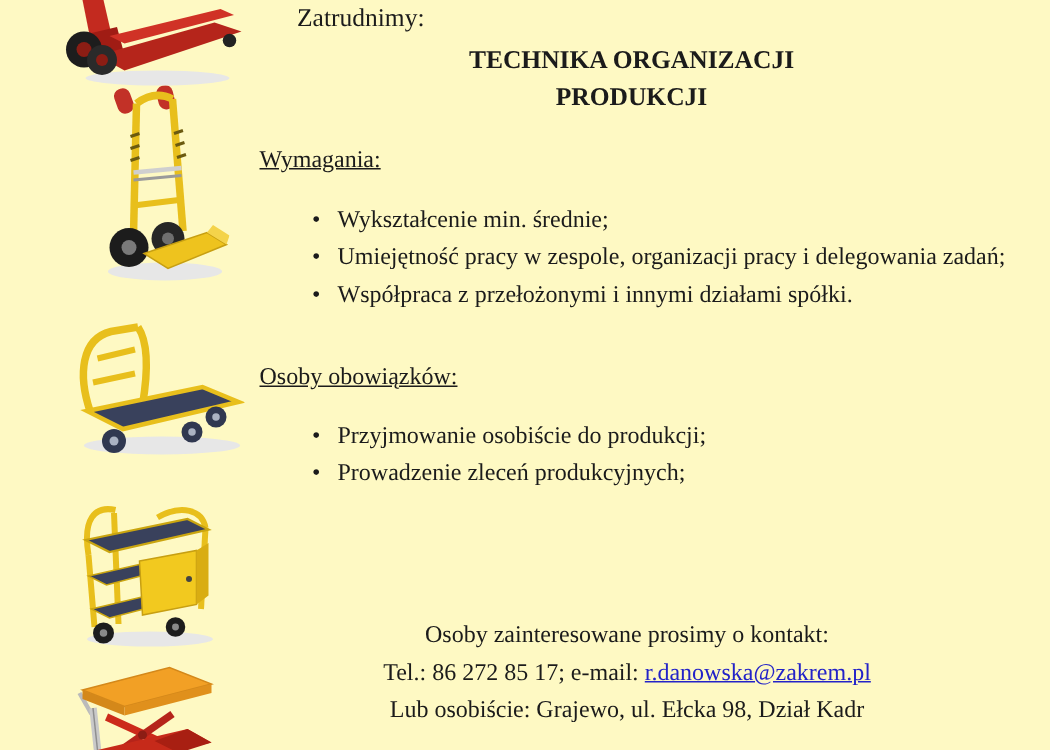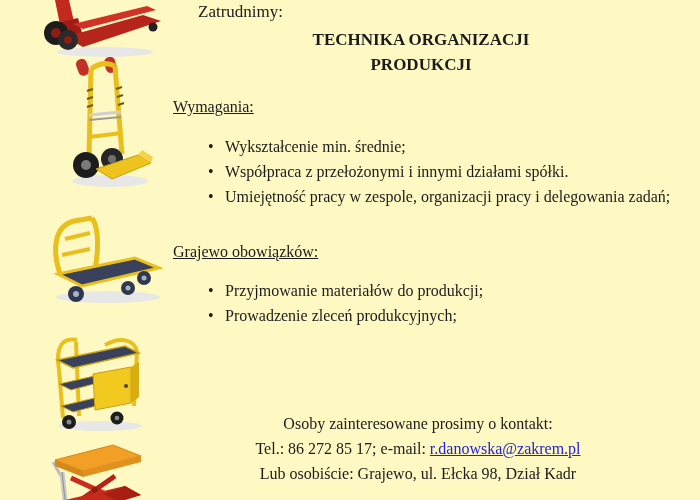--- a/index.html
+++ b/index.html
@@ -130,28 +130,28 @@
 
   <div class="abs title-block">
     <div>TECHNIKA ORGANIZACJI</div>
     <div>PRODUKCJI</div>
   </div>
 
   <div class="abs section-heading h-wymagania">Wymagania:</div>
 
   <ul class="abs bullets ul1">
     <li>Wykształcenie min. średnie;</li>
+    <li>Umiejętność pracy w zespole, organizacji pracy i delegowania zadań;</li>
     <li>Współpraca z przełożonymi i innymi działami spółki.</li>
-    <li>Umiejętność pracy w zespole, organizacji pracy i delegowania zadań;</li>
   </ul>
 
-  <div class="abs section-heading h-zakres">Grajewo obowiązków:</div>
+  <div class="abs section-heading h-zakres">Osoby obowiązków:</div>
 
   <ul class="abs bullets ul2">
-    <li>Przyjmowanie materiałów do produkcji;</li>
+    <li>Przyjmowanie osobiście do produkcji;</li>
     <li>Prowadzenie zleceń produkcyjnych;</li>
   </ul>
 
 
   <div class="abs contact">
     <div>Osoby zainteresowane prosimy o kontakt:</div>
     <div>
       <span>Tel.: 86 272 85 17; e-mail: </span><a class="email" href="#">r.danowska@zakrem.pl</a>
     </div>
     <div>Lub osobiście: Grajewo, ul. Ełcka 98, Dział Kadr</div>

